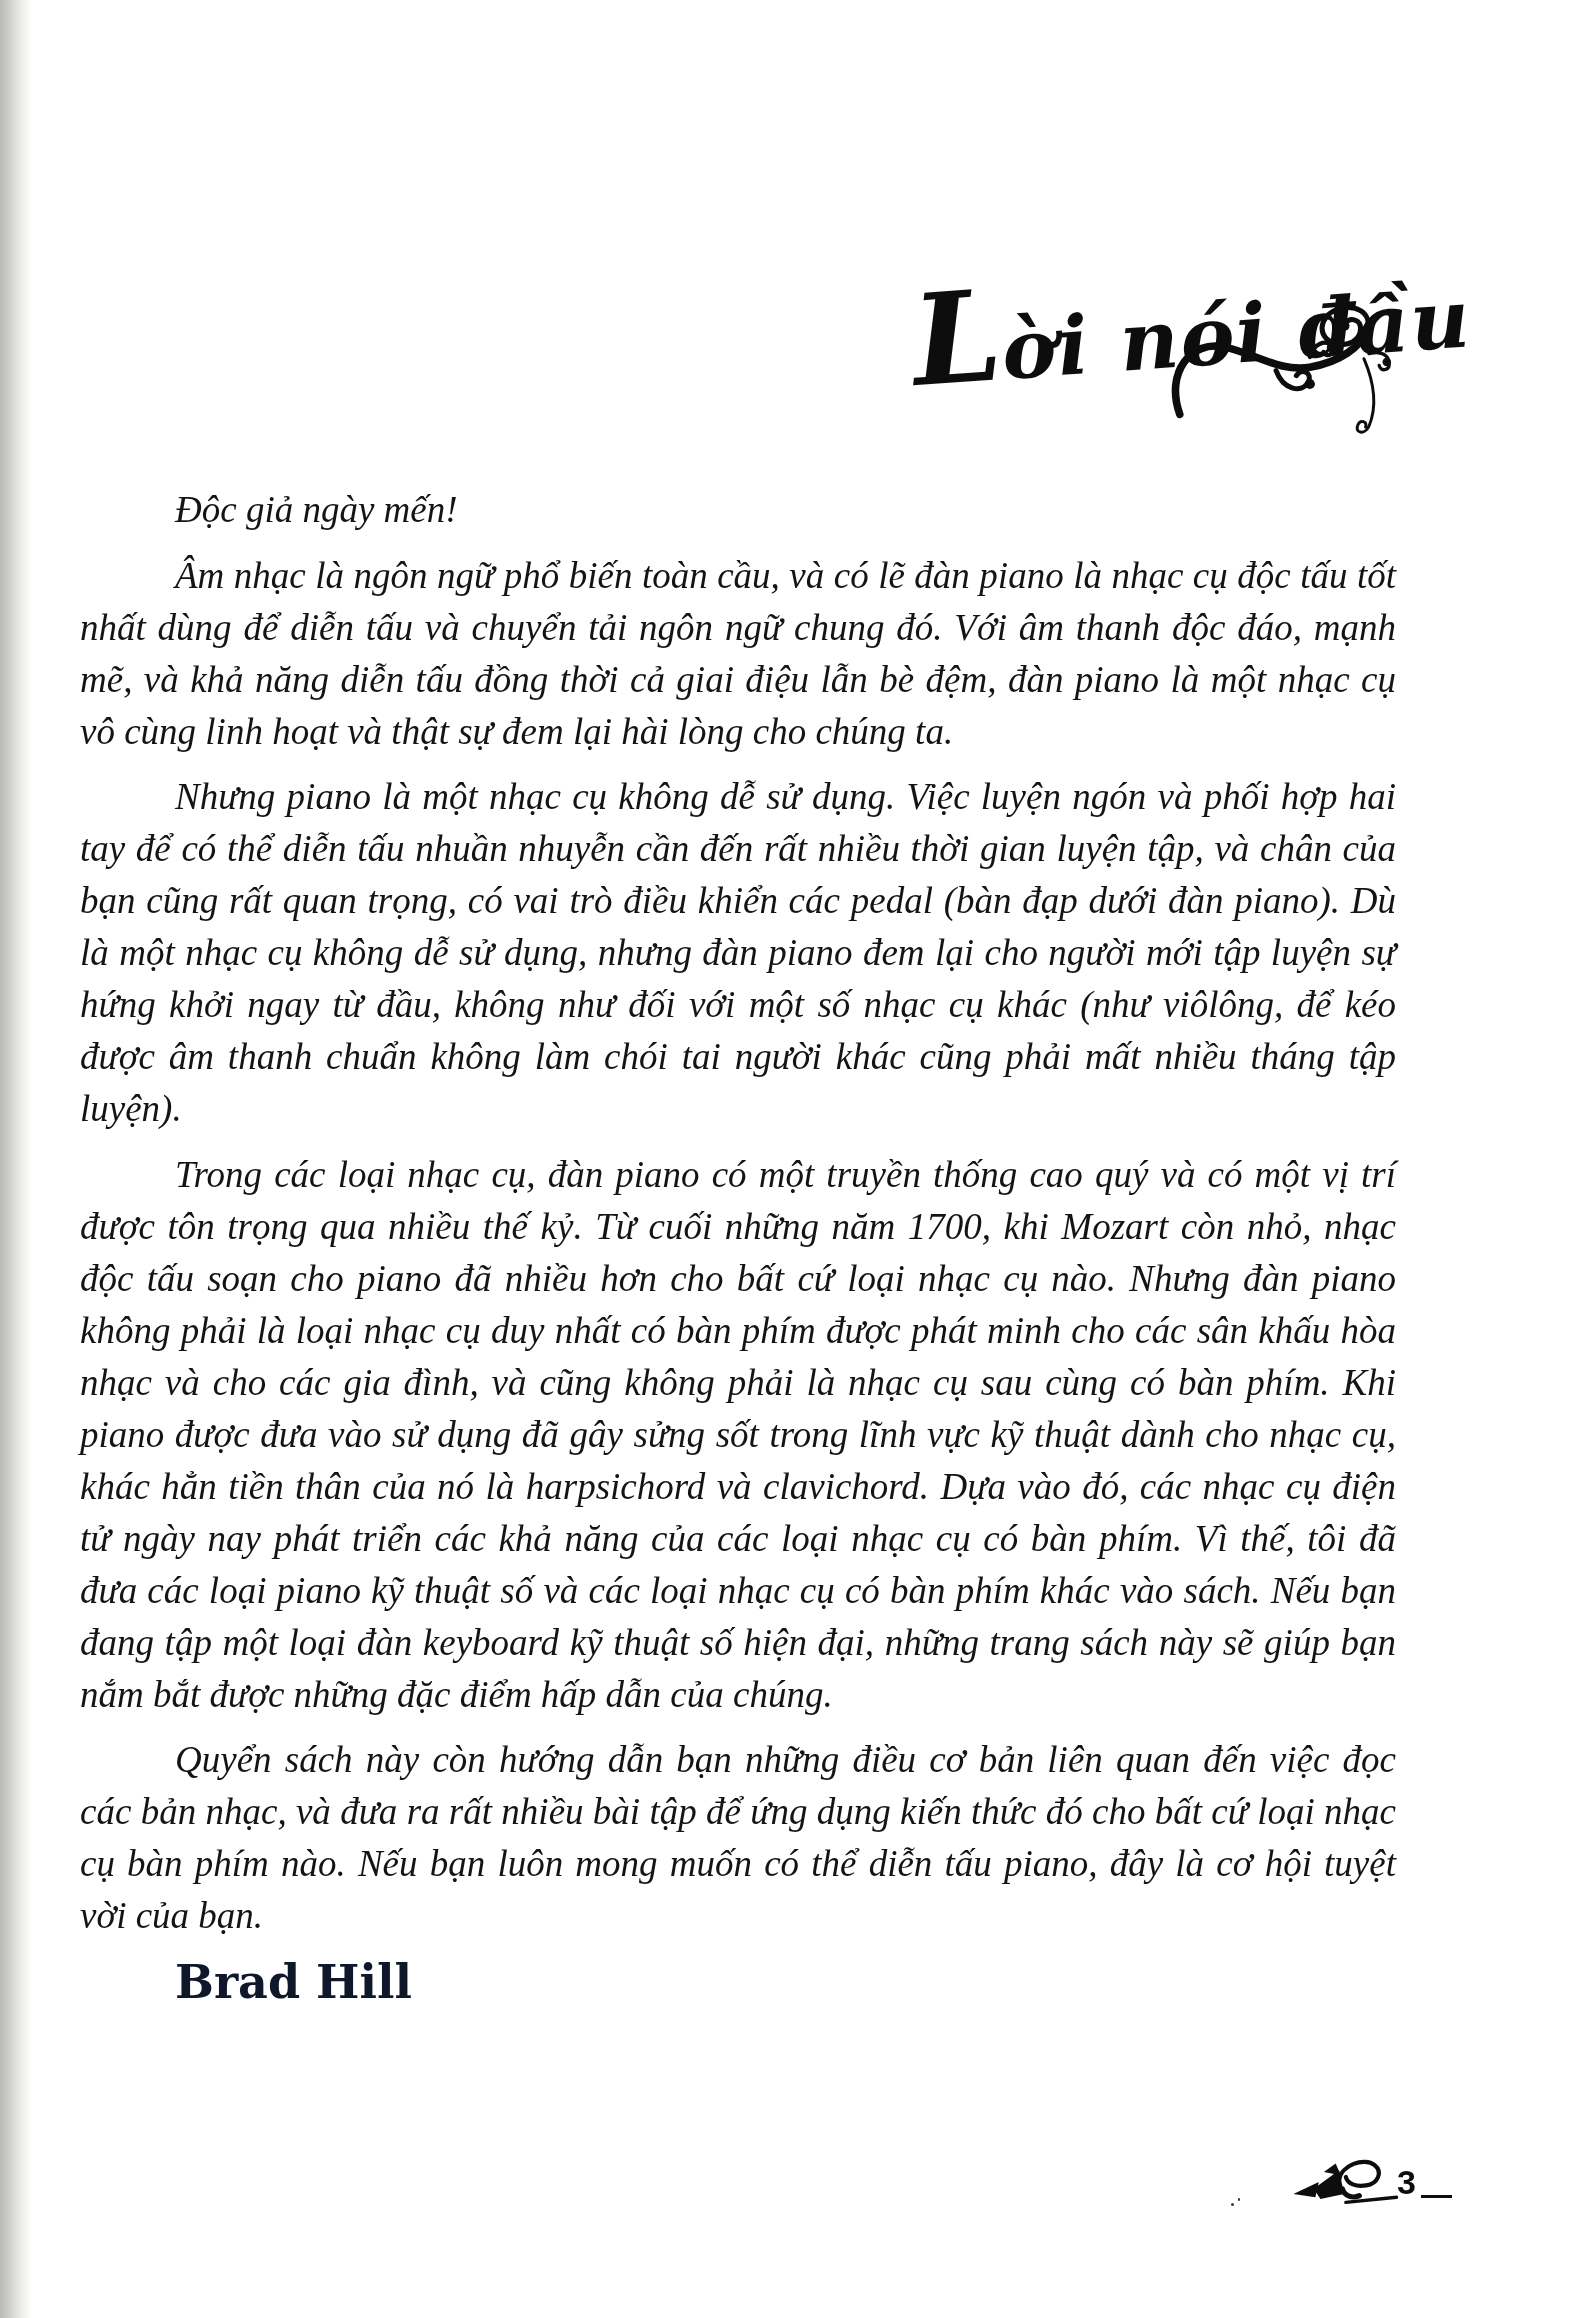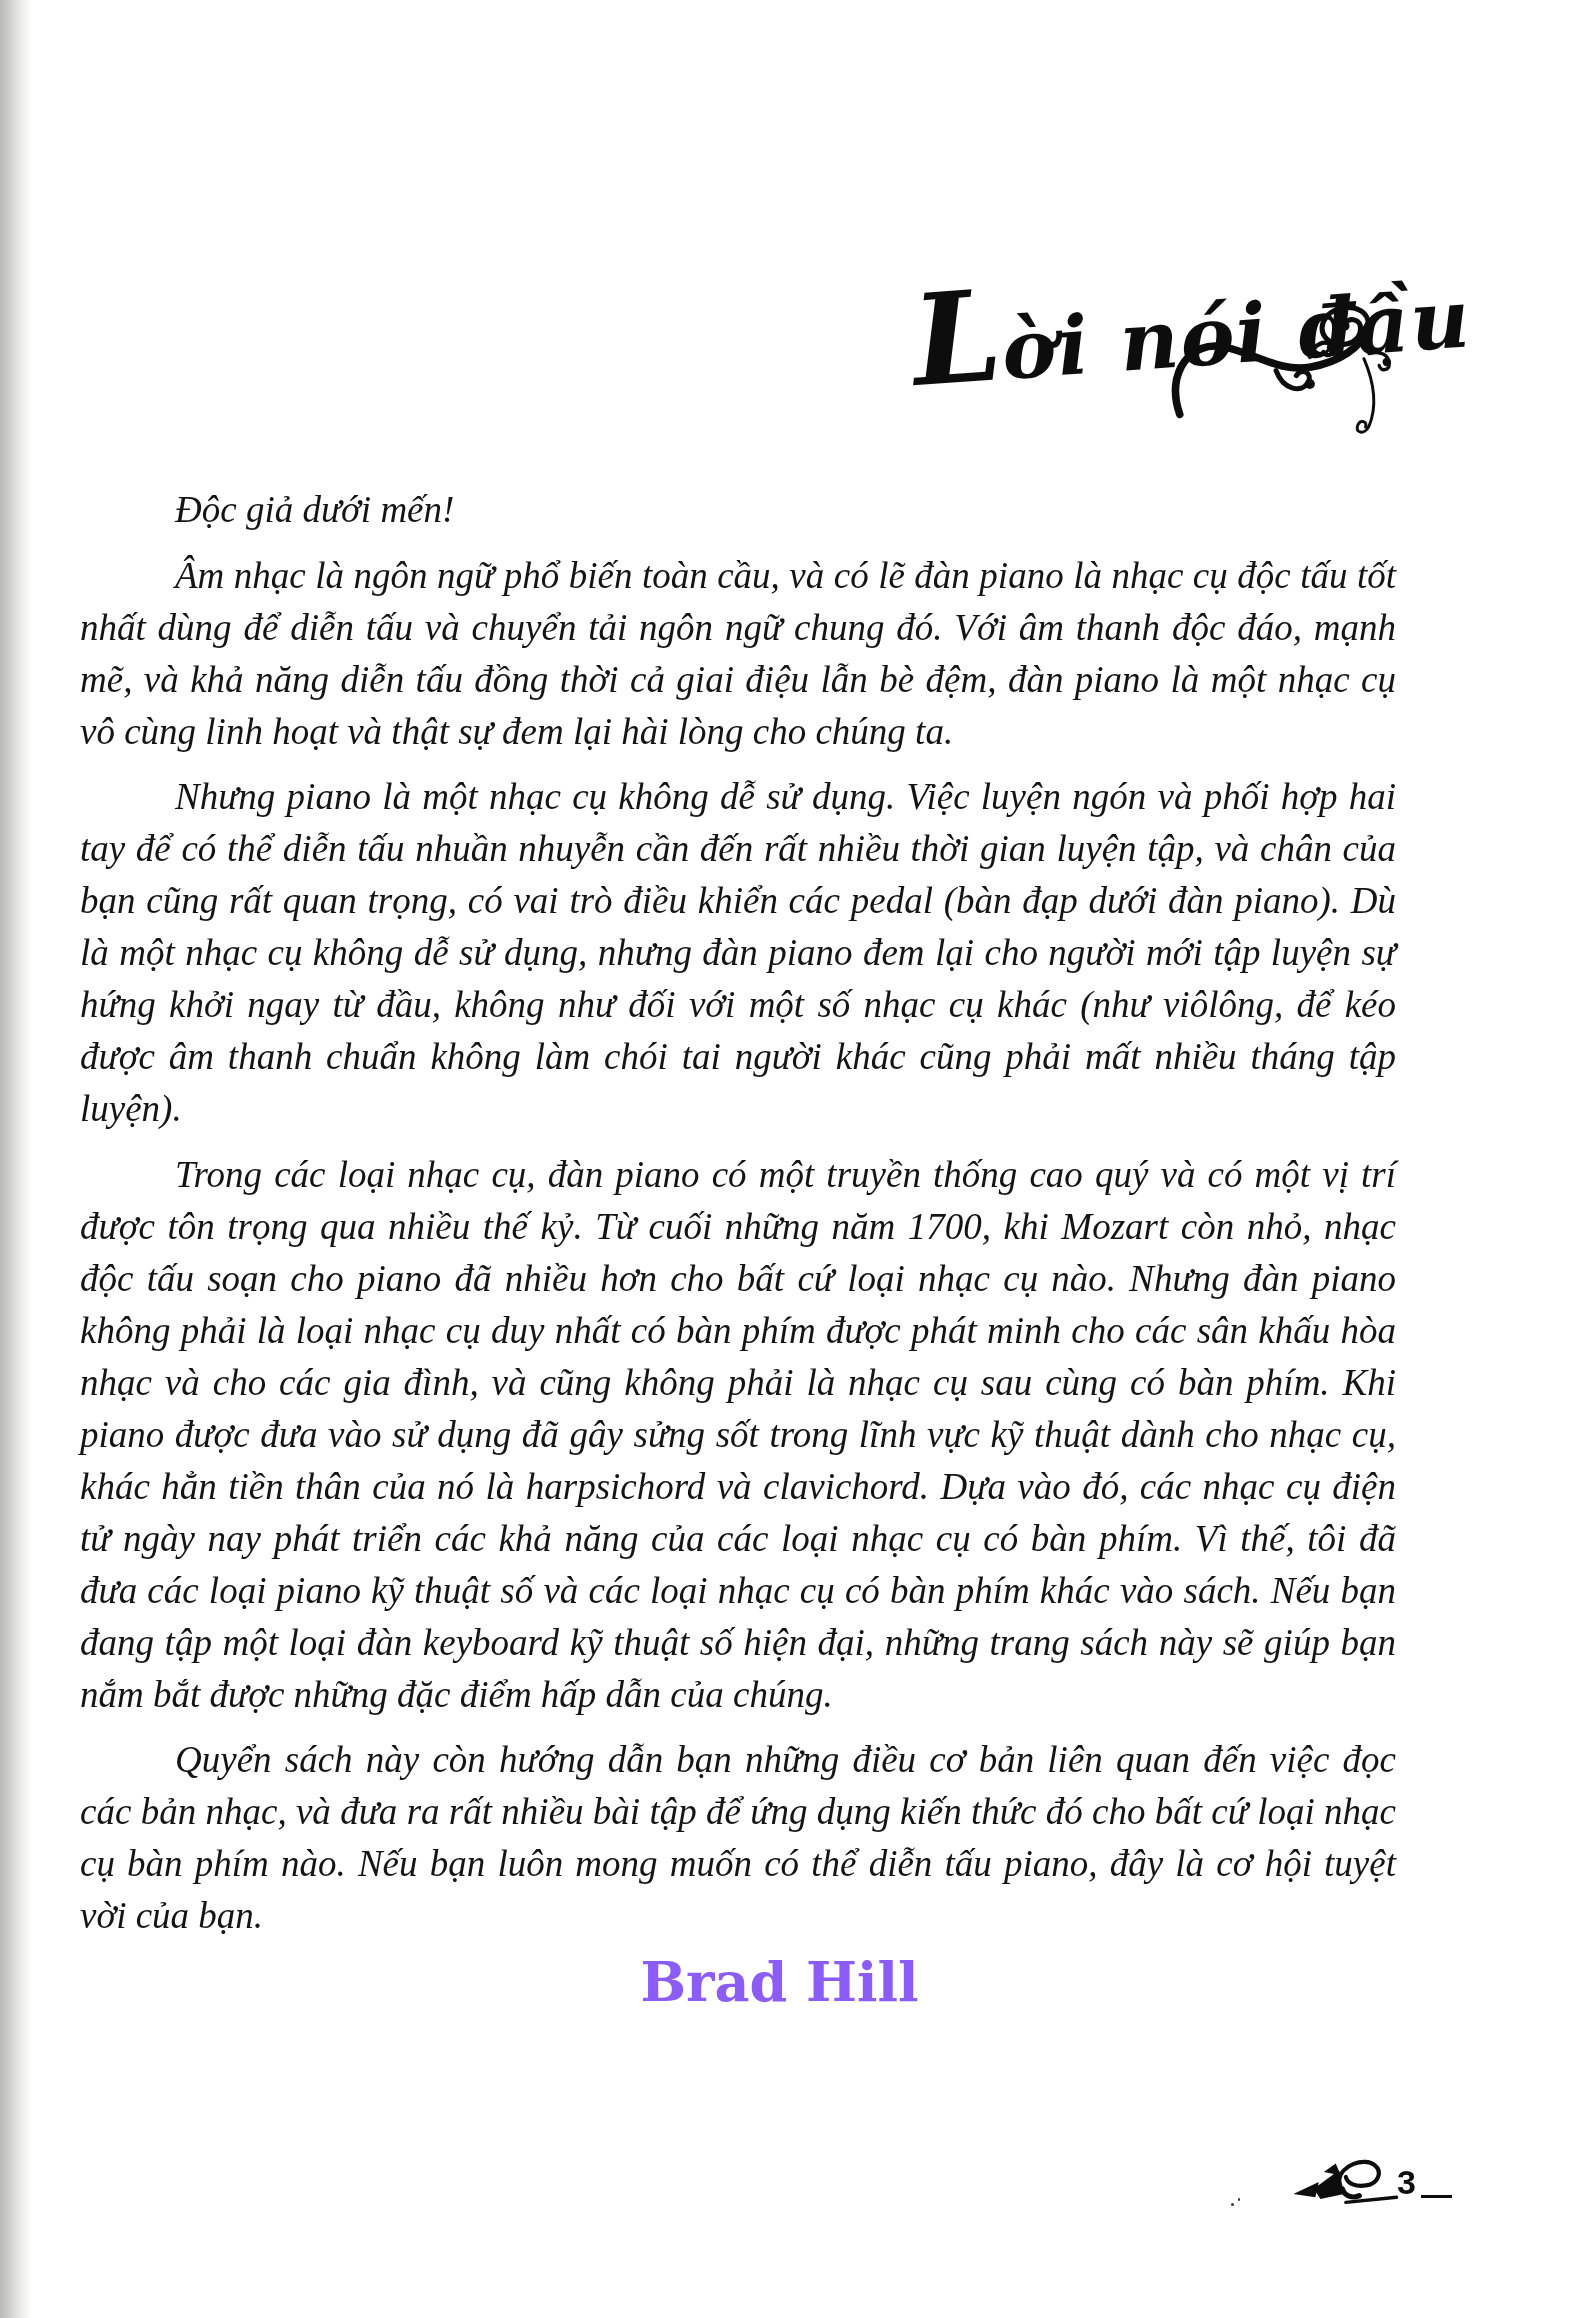--- a/index.html
+++ b/index.html
@@ -28,22 +28,22 @@
 
   
   .content{
     position:absolute;left:80px;top:484px;width:1316px;
     font-style:italic;font-size:37px;line-height:52px;color:#141414;
     text-align:justify;
   }
   .content p{margin:0 0 13.5px 0;text-indent:95px;}
   .salutation{margin-bottom:8.5px;}
   .signature{
-    text-align:center;font-style:normal;font-weight:bold;
-    font-family:"DejaVu Serif",serif;font-size:54px;color:#8b5cf6;
+    text-align:left;font-style:normal;font-weight:bold;
+    font-family:"DejaVu Serif",serif;font-size:46px;color:#0f172a;
     margin-top:8.5px;padding-right:12px;text-indent:0;
   }
 
   
   .folio-group{position:absolute;left:1290px;top:2148px;width:195px;height:80px;}
   .ornament{position:absolute;left:0;top:6.8px;width:110px;height:59px;}
   .page-number{
     position:absolute;left:107px;top:17px;
     font-family:"Liberation Sans","DejaVu Sans",sans-serif;
     font-weight:bold;font-size:34px;color:#0d0d0d;line-height:1;
@@ -76,21 +76,21 @@
     <circle cx="193" cy="49" r="5" fill="#0d0d0d"></circle>
 
     <path d="M238 56 C 252 52 262 58 262 68 C 262 76 252 78 250 70" stroke="#0d0d0d" stroke-width="4" stroke-linecap="round"></path>
     <circle cx="259" cy="66" r="5" fill="#0d0d0d"></circle>
 
     <path d="M232 62 C 244 90 248 118 238 142 C 233 153 220 150 225 140 C 228 134 236 136 234 143" stroke="#0d0d0d" stroke-width="3.5" stroke-linecap="round"></path>
   </svg>
 </div>
 
 <div class="content">
-  <p class="salutation">Độc giả dưới mến!</p>
+  <p class="salutation">Độc giả ngày mến!</p>
   <p>Âm nhạc là ngôn ngữ phổ biến toàn cầu, và có lẽ đàn piano là nhạc cụ độc tấu tốt nhất dùng để diễn tấu và chuyển tải ngôn ngữ chung đó. Với âm thanh độc đáo, mạnh mẽ, và khả năng diễn tấu đồng thời cả giai điệu lẫn bè đệm, đàn piano là một nhạc cụ vô cùng linh hoạt và thật sự đem lại hài lòng cho chúng ta.</p>
   <p>Nhưng piano là một nhạc cụ không dễ sử dụng. Việc luyện ngón và phối hợp hai tay để có thể diễn tấu nhuần nhuyễn cần đến rất nhiều thời gian luyện tập, và chân của bạn cũng rất quan trọng, có vai trò điều khiển các pedal (bàn đạp dưới đàn piano). Dù là một nhạc cụ không dễ sử dụng, nhưng đàn piano đem lại cho người mới tập luyện sự hứng khởi ngay từ đầu, không như đối với một số nhạc cụ khác (như viôlông, để kéo được âm thanh chuẩn không làm chói tai người khác cũng phải mất nhiều tháng tập luyện).</p>
   <p>Trong các loại nhạc cụ, đàn piano có một truyền thống cao quý và có một vị trí được tôn trọng qua nhiều thế kỷ. Từ cuối những năm 1700, khi Mozart còn nhỏ, nhạc độc tấu soạn cho piano đã nhiều hơn cho bất cứ loại nhạc cụ nào. Nhưng đàn piano không phải là loại nhạc cụ duy nhất có bàn phím được phát minh cho các sân khấu hòa nhạc và cho các gia đình, và cũng không phải là nhạc cụ sau cùng có bàn phím. Khi piano được đưa vào sử dụng đã gây sửng sốt trong lĩnh vực kỹ thuật dành cho nhạc cụ, khác hẳn tiền thân của nó là harpsichord và clavichord. Dựa vào đó, các nhạc cụ điện tử ngày nay phát triển các khả năng của các loại nhạc cụ có bàn phím. Vì thế, tôi đã đưa các loại piano kỹ thuật số và các loại nhạc cụ có bàn phím khác vào sách. Nếu bạn đang tập một loại đàn keyboard kỹ thuật số hiện đại, những trang sách này sẽ giúp bạn nắm bắt được những đặc điểm hấp dẫn của chúng.</p>
   <p>Quyển sách này còn hướng dẫn bạn những điều cơ bản liên quan đến việc đọc các bản nhạc, và đưa ra rất nhiều bài tập để ứng dụng kiến thức đó cho bất cứ loại nhạc cụ bàn phím nào. Nếu bạn luôn mong muốn có thể diễn tấu piano, đây là cơ hội tuyệt vời của bạn.</p>
   <p class="signature">Brad Hill</p>
 </div>
 
 <div class="folio-group">
   <div class="ornament">
     <svg viewBox="0 0 130 70" xmlns="http://www.w3.org/2000/svg">

